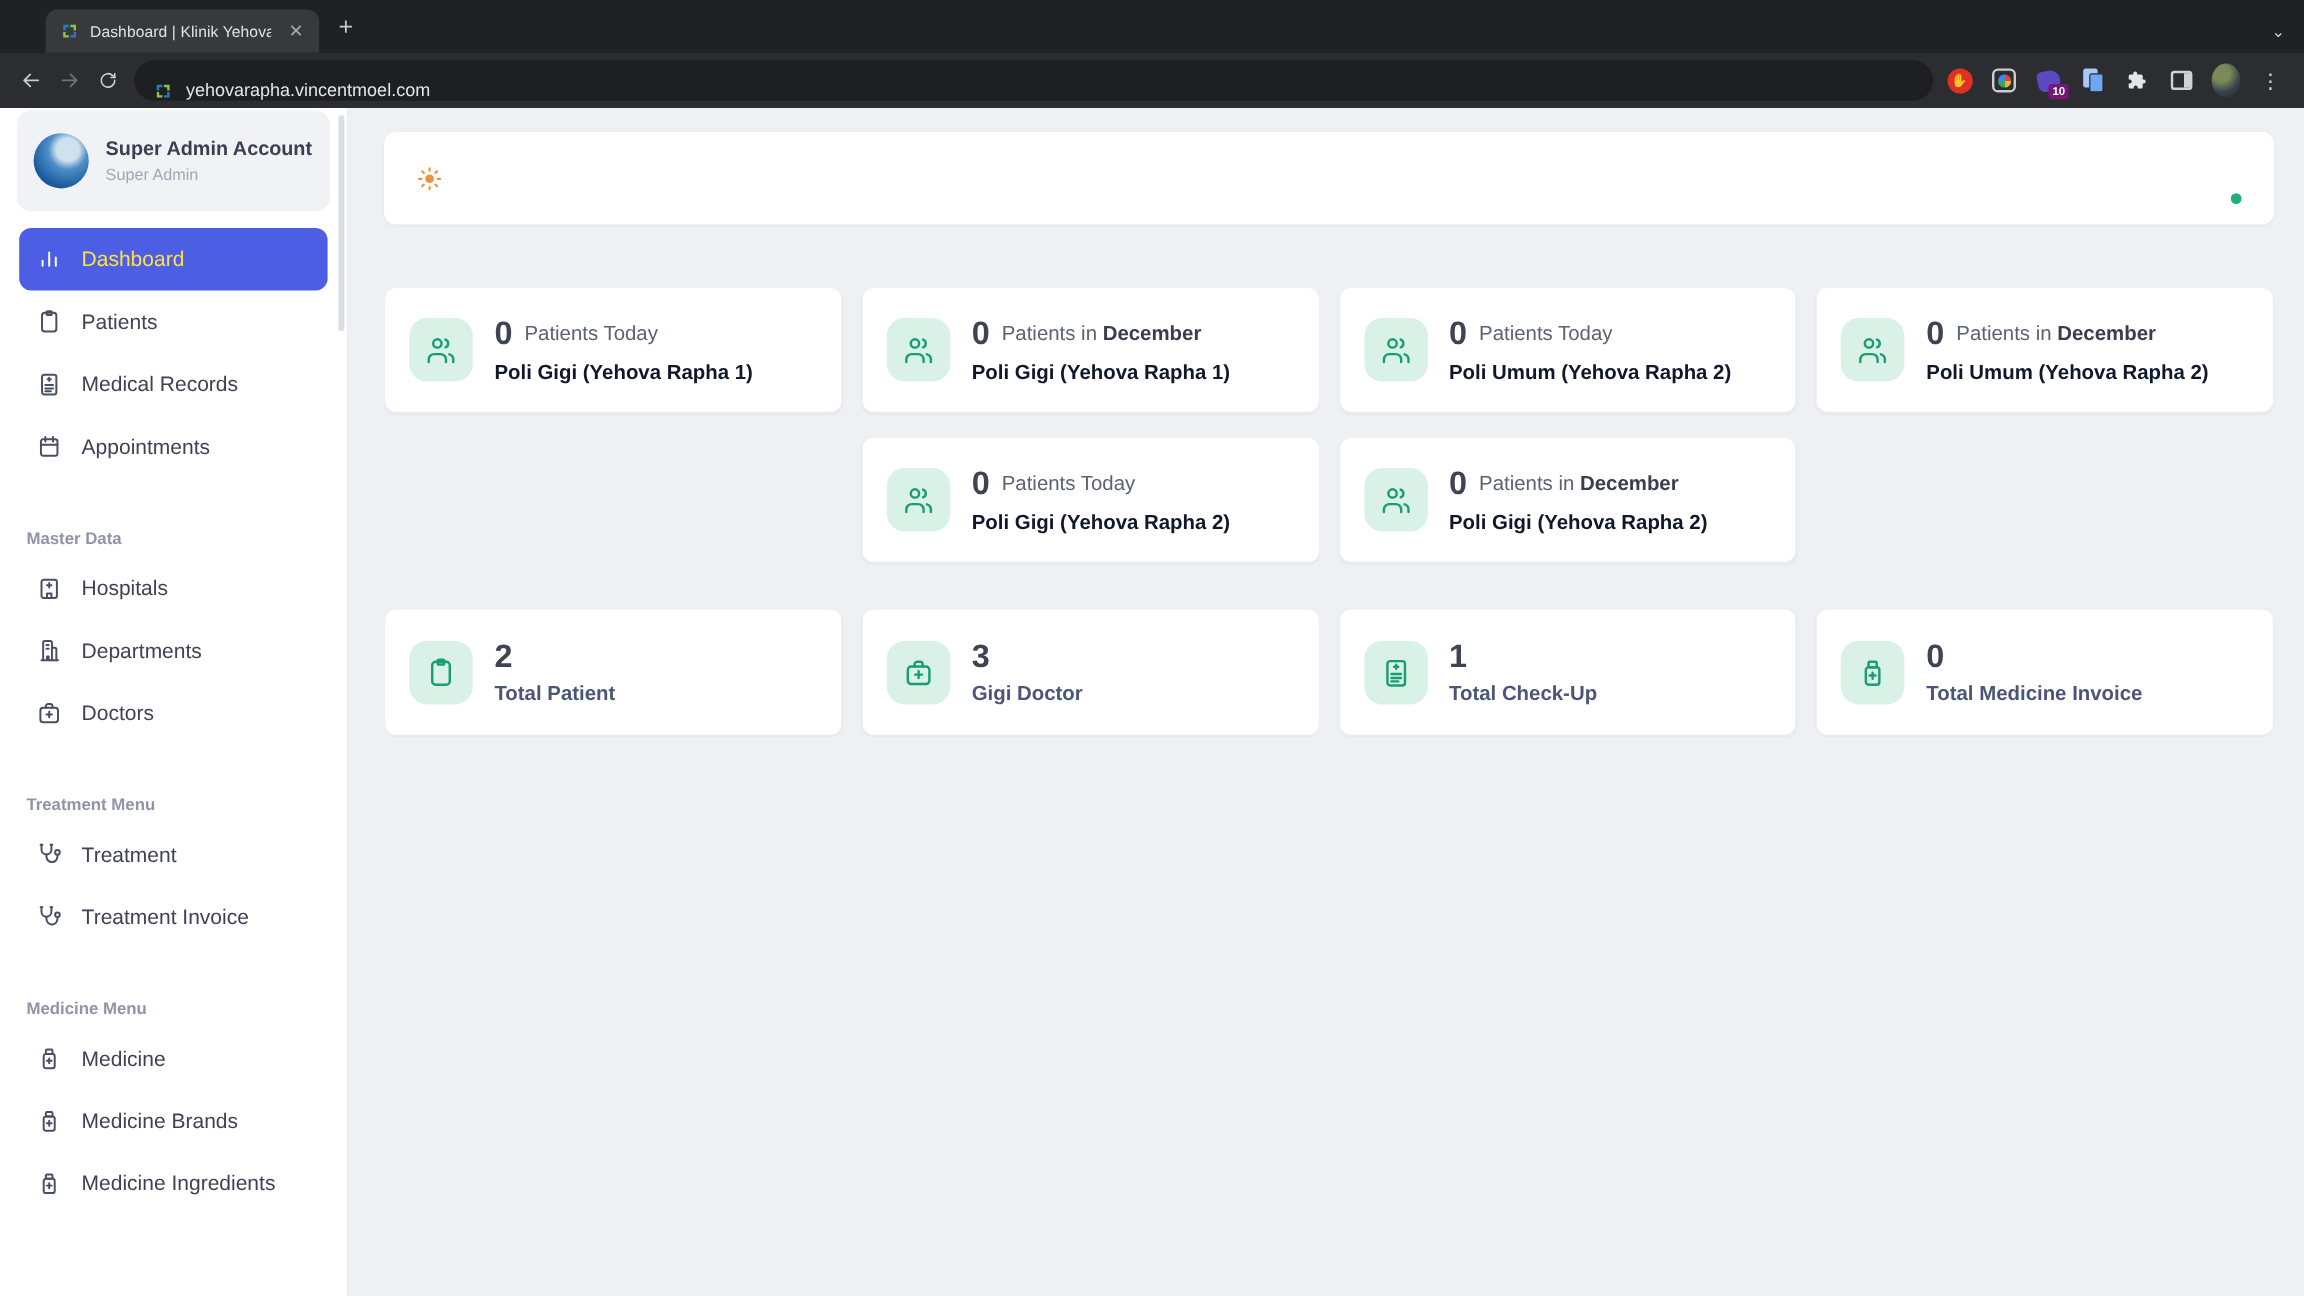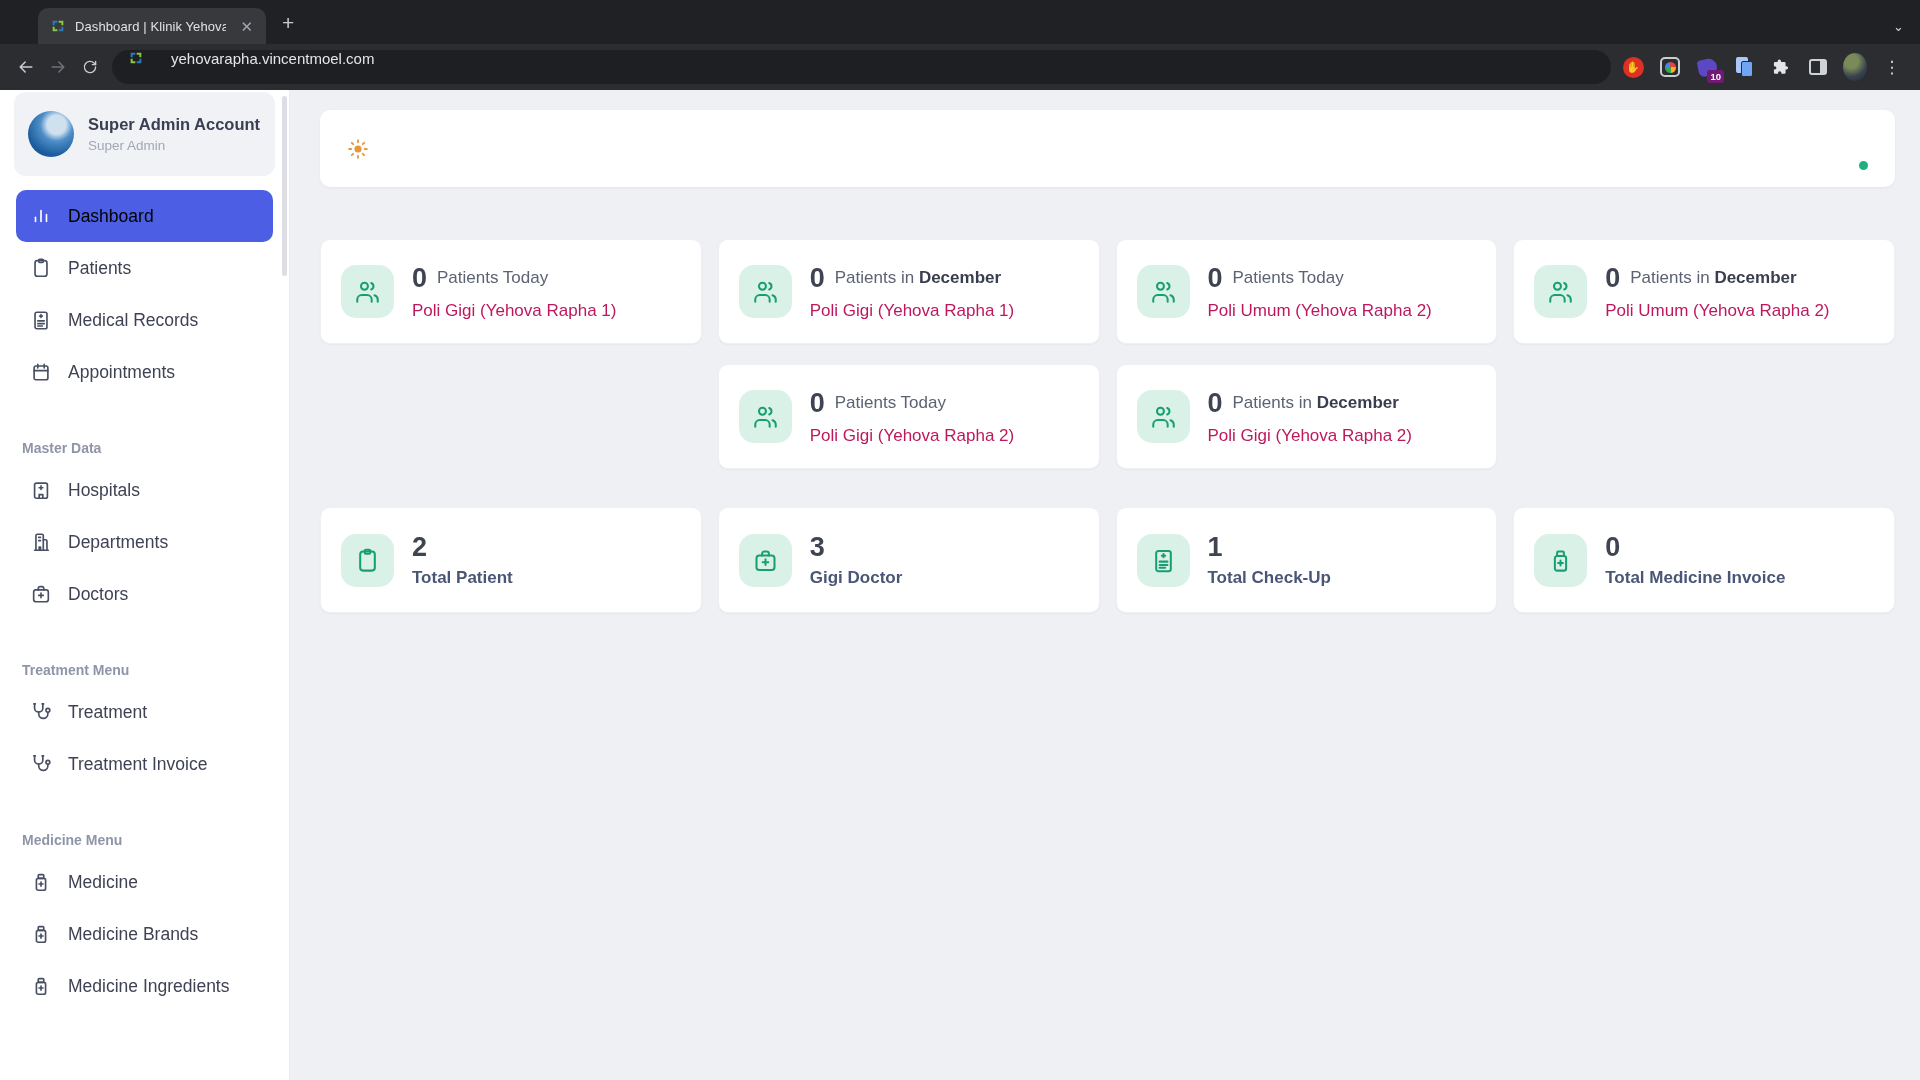--- a/index.html
+++ b/index.html
@@ -9,21 +9,21 @@
   .browser { height:90px; background:#1f2124; }
   .tabstrip { height:44px; background:#1f2124; display:flex; align-items:flex-end; padding-left:14px; position:relative; }
   .tab { width:228px; height:36px; background:#37393d; border-radius:10px 10px 0 0; display:flex; align-items:center; gap:9px; padding:0 8px 0 12px; margin-left:24px; }
   .tab-title { font-size:13px; color:#e0e2e6; white-space:nowrap; overflow:hidden; flex:1; letter-spacing:.1px; }
   .tab-close { color:#a3a8ae; font-size:15px; line-height:1; padding:2px 5px; border-radius:50%; cursor:pointer; }
   .newtab { color:#c4c7cc; font-size:21px; margin:0 0 9px 16px; cursor:pointer; }
   .tab-chevron { position:absolute; right:16px; bottom:10px; color:#d6d8dc; font-size:13px; cursor:pointer; }
   .toolbar { height:46px; background:#2b2d31; display:flex; align-items:center; padding:0 10px; }
   .navbtn { width:32px; height:32px; display:flex; align-items:center; justify-content:center; color:#c9ccd1; }
   .navbtn.disabled { color:#6e7278; }
-  .urlbar { flex:1; height:34px; background:#1d1f22; border-radius:17px; margin:0 10px 0 6px; display:flex; align-items:flex-start; padding:0 16px; gap:27px; }
+  .urlbar { flex:1; height:34px; background:#1d1f22; border-radius:17px; margin:0 10px 0 6px; display:flex; align-items:flex-end; padding:0 16px; gap:11px; }
   .url-text { color:#e3e5e9; font-size:15px; }
   .ext-cluster { display:flex; align-items:center; gap:13px; padding-right:6px; }
   .ext { position:relative; width:24px; height:24px; display:flex; align-items:center; justify-content:center; cursor:pointer; }
   .hand-circle { width:21px; height:21px; border-radius:50%; background:#de3025; color:#fff; font-size:11px; display:flex; align-items:center; justify-content:center; }
   .photos-chip { width:20px; height:20px; border-radius:5px; border:2px solid #caced4; display:flex; align-items:center; justify-content:center; }
   .photos-wheel { width:11px; height:11px; border-radius:50%; background:conic-gradient(#e5443a 0 90deg,#f7b32a 90deg 180deg,#35a853 180deg 270deg,#4286f5 270deg 360deg); }
   .purple-blob { width:19px; height:17px; background:#5b48c2; border-radius:4px 9px 9px 6px; transform:rotate(-12deg); }
   .ext-badge { position:absolute; right:-5px; bottom:-4px; background:#701a75; color:#fff; font-size:9.5px; font-weight:700; padding:1px 3px; border-radius:3px; line-height:1.2; }
   .copy-back { position:absolute; left:4px; top:2px; width:12px; height:16px; background:#a9c8f8; border-radius:2px; }
   .copy-front { position:absolute; left:9px; top:6px; width:12px; height:16px; background:#6fa6f3; border-radius:2px; border:1px solid #2b2d31; }
@@ -44,21 +44,21 @@
   .collapse-btn { margin-left:auto; color:#3e4a66; cursor:pointer; display:flex; }
   .user-card { margin:2px 14px 0; background:#f1f2f6; border-radius:12px; height:84px; display:flex; align-items:center; gap:14px; padding:0 14px; cursor:pointer; }
   .user-avatar { width:46px; height:46px; border-radius:50%; flex:none;
     background:radial-gradient(circle at 62% 30%, #cfe0ee 0 22%, #4e8fc8 38%, #1c5d9e 70%, #134a82 100%); }
   .user-name { font-size:16.5px; font-weight:600; color:#3a4052; }
   .user-role { font-size:13.5px; font-weight:500; color:#a2a7b6; margin-top:4px; }
 
   .nav { margin-top:14px; padding:0 16px; }
   .nav-item { height:52px; display:flex; align-items:center; gap:16px; padding:0 14px; border-radius:10px; font-size:17.5px; font-weight:500; color:#3f4254; cursor:pointer; }
   .nav-item .nico { width:22px; height:22px; color:#484f62; flex:none; display:flex; }
-  .nav-item.active { background:#4c5fe4; color:#000000; }
+  .nav-item.active { background:#4c5fe4; color:#fde047; }
   .nav-item.active .nico { color:#fff; }
   .section-h { margin:40px 0 6px; padding:0 6px; font-size:14px; font-weight:700; color:#8f95a8; line-height:20px; }
 
   
   .main { flex:1; padding:20px 25px 0 30px; overflow:hidden; }
   .header-card { height:77px; background:#fff; border-radius:10px; box-shadow:0 1px 3px rgba(25,30,60,.05); display:flex; align-items:center; padding:0 26px; }
   .sun { color:#e8953c; display:flex; }
   .hdr-avatar-wrap { margin-left:auto; position:relative; width:46px; height:46px; cursor:pointer; }
   .hdr-avatar { width:46px; height:46px; border-radius:50%;
     background:radial-gradient(circle at 64% 28%, #d8e6f0 0 20%, #5f9dd2 36%, #1f64a6 68%, #123f74 100%); }
@@ -69,21 +69,21 @@
   .card { background:#fff; border-radius:10px; border:1px solid #eef0f3; box-shadow:0 1px 2px rgba(25,30,60,.04); display:flex; align-items:center; gap:18px; padding:0 20px; }
   .poli-grid .card { height:105px; }
   .totals-grid .card { height:106px; }
   .pos-r2c2 { grid-column:2; grid-row:2; }
   .pos-r2c3 { grid-column:3; grid-row:2; }
   .icon-chip { width:53px; height:53px; border-radius:15px; background:#daf1e7; color:#189e73; display:flex; align-items:center; justify-content:center; flex:none; }
   .stat-line { display:flex; align-items:center; gap:10px; }
   .stat-val { font-size:27px; font-weight:700; color:#3f4453; }
   .stat-lab { font-size:17px; color:#5b6272; }
   .stat-lab b { color:#393e4f; font-weight:700; }
-  .stat-sub { font-size:17px; font-weight:400; color:#be185d; margin-top:7px; }
+  .stat-sub { font-size:17px; font-weight:700; color:#0f172a; margin-top:7px; }
   .tot-lab { font-size:17px; font-weight:600; color:#4a5677; margin-top:5px; }
 
   .ic { fill:none; stroke:currentColor; stroke-width:1.8; stroke-linecap:round; stroke-linejoin:round; }
 </style>
 </head>
 <body>
 
 <svg width="0" height="0" style="position:absolute">
   <defs>
     <g id="i-bars">

